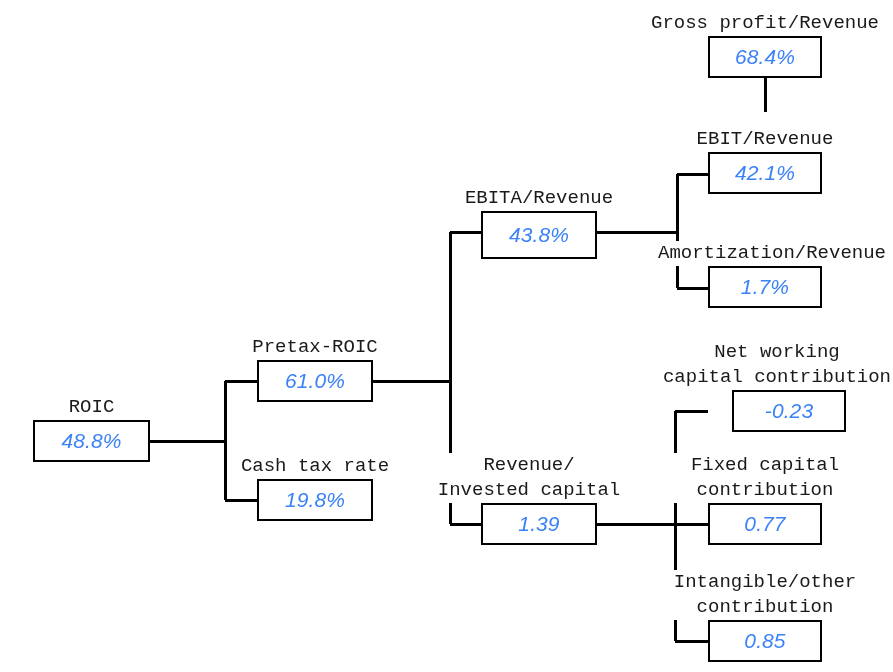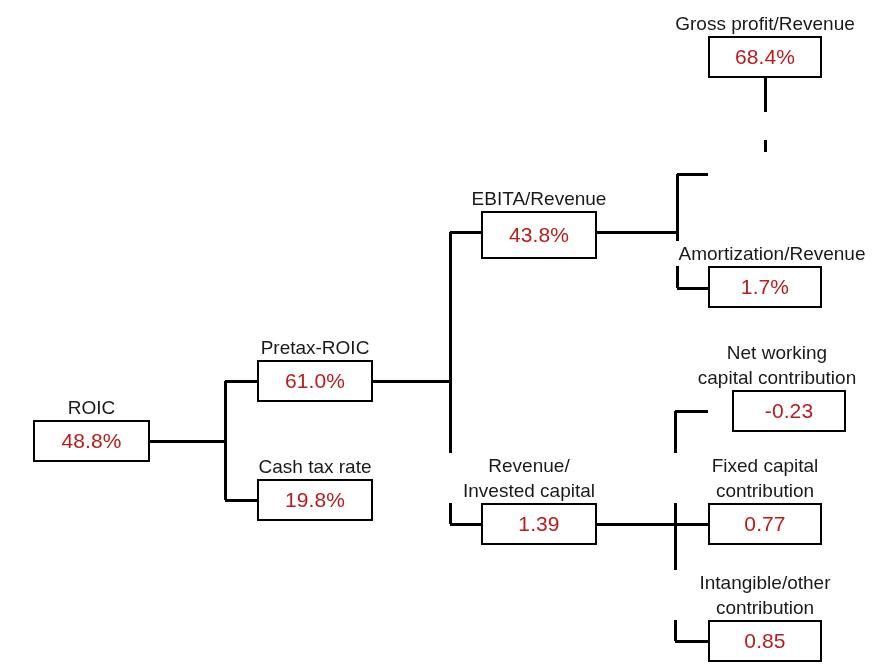--- a/index.html
+++ b/index.html
@@ -34,35 +34,37 @@
     left: 50%;
     transform: translateX(-50%);
     bottom: 100%;
     white-space: nowrap;
     text-align: center;
     font-size: 19px;
     line-height: 25px;
     color: #1a1a1a;
     background: #ffffff;
     padding: 0 3px;
+    font-family: Liberation Mono, monospace;
   }
   .node-label.two-line {
     white-space: normal;
     width: 230px;
   }
   .node-box {
     box-sizing: border-box;
     border: 2px solid #000000;
     background: #ffffff;
     display: flex;
     align-items: center;
     justify-content: center;
     font-size: 21px;
-    color: #b91c1c;
+    color: #3b82f6;
     letter-spacing: 0.1px;
+    font-style: italic;
   }
 </style>
 </head>
 <body>
 
 <div id="canvas">
 
   <svg id="connectors" viewBox="0 0 893 672" xmlns="http://www.w3.org/2000/svg">
     <g stroke="#000000" stroke-width="3" fill="none" shape-rendering="crispEdges">
 
@@ -118,20 +120,24 @@
       <span>Invested capital</span>
     </div>
     <div class="node-box" style="width:116px; height:42px;">1.39</div>
   </div>
 
   <div class="node" style="left:708px; top:36px; width:114px; height:42px;">
     <div class="node-label">Gross profit/Revenue</div>
     <div class="node-box" style="width:114px; height:42px;">68.4%</div>
   </div>
 
+  <div class="node" style="left:708px; top:152px; width:114px; height:42px;">
+    <div class="node-label">EBIT/Revenue</div>
+    <div class="node-box" style="width:114px; height:42px;">42.1%</div>
+  </div>
 
   <div class="node" style="left:708px; top:266px; width:128px; height:42px;">
     <div class="node-label">Amortization/Revenue</div>
     <div class="node-box" style="width:114px; height:42px;">1.7%</div>
   </div>
 
   <div class="node" style="left:708px; top:390px; width:114px; height:34px;padding-left:24px;">
     <div class="node-label two-line">
       <span>Net working</span><br>
       <span>capital contribution</span>

